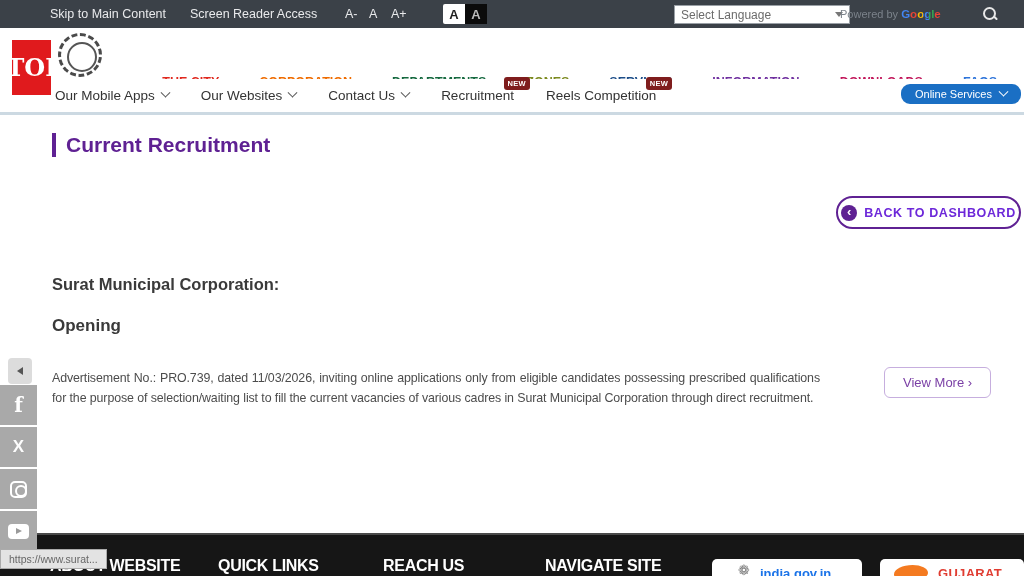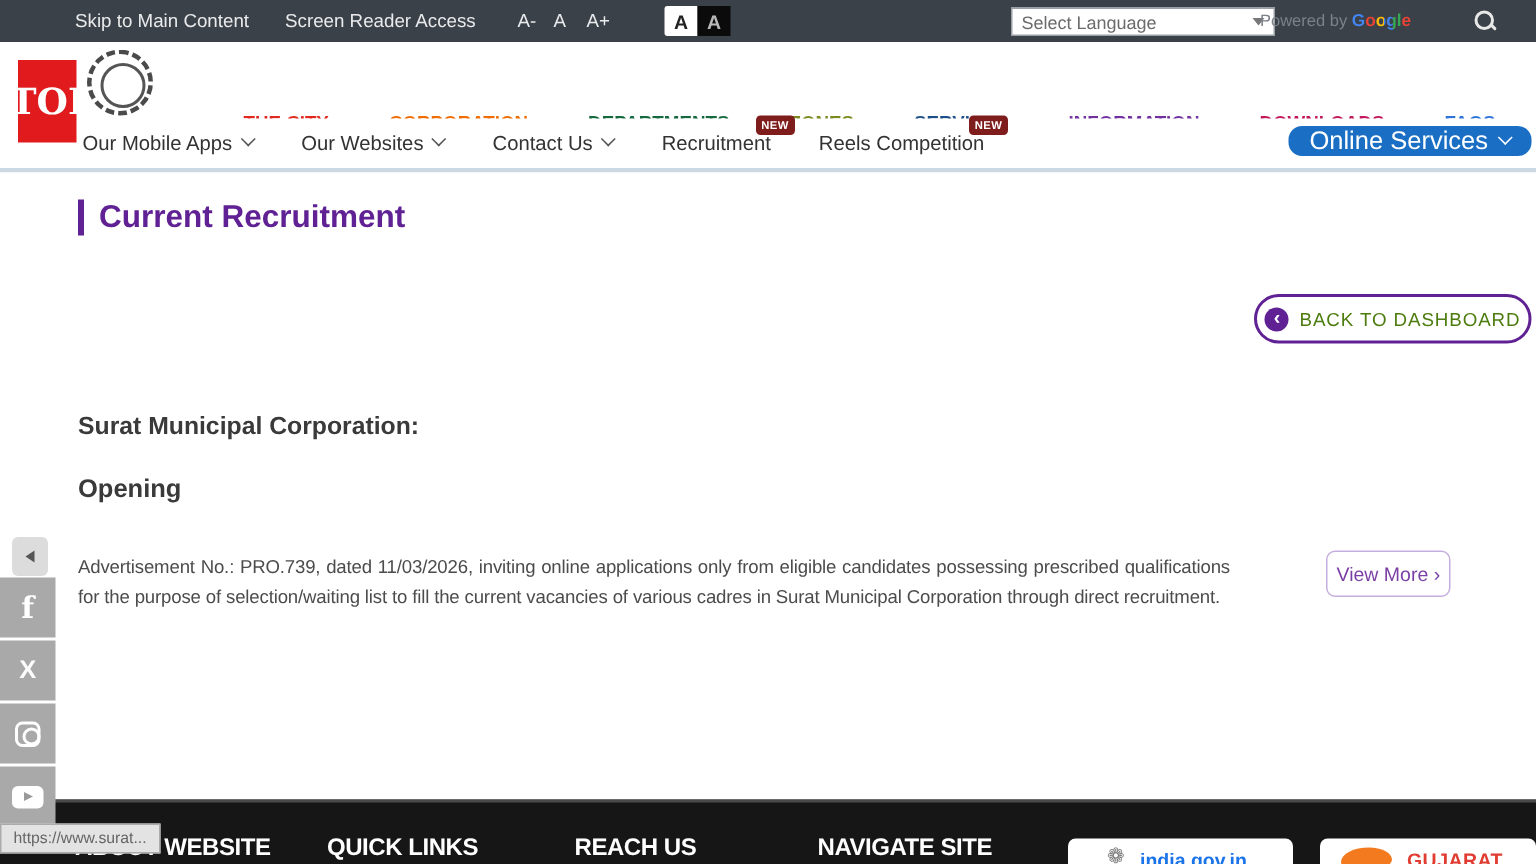--- a/index.html
+++ b/index.html
@@ -50,42 +50,42 @@
   .subnav { position:absolute; left:0; top:79px; width:1024px; height:36px; background:#fff;
             border-bottom:3px solid #ccd9e2; }
   .subnav-items { position:absolute; left:55px; top:9px; display:flex; gap:32px; }
   .sn-item { position:relative; font-size:13.5px; color:#333; white-space:nowrap; cursor:pointer;
              display:flex; align-items:center; }
   .chev { display:inline-block; width:7px; height:7px; border-right:1.7px solid #555;
           border-bottom:1.7px solid #555; transform:rotate(45deg) translate(-2px,-2px); margin-left:7px; }
   .new-badge { position:absolute; top:-11px; right:-16px; background:#7f1d1d; color:#fff;
                font-size:7.5px; font-weight:bold; padding:2px 4px; border-radius:3px; letter-spacing:.3px; }
   .online-btn { position:absolute; right:3px; top:5px; height:20px; background:#1a6fc4; color:#fff;
-                font-size:17px; border:none; border-radius:9px; padding:0 14px; cursor:pointer;
+                font-size:11px; border:none; border-radius:9px; padding:0 14px; cursor:pointer;
                 display:flex; align-items:center; }
   .online-btn .chev { border-color:#fff; margin-left:8px; }
 
   
   .content { position:absolute; left:0; top:115px; width:1024px; height:418px; background:#fff; }
   .page-title-wrap { position:absolute; left:52px; top:18px; display:flex; align-items:center; }
   .title-bar { width:4px; height:24px; background:#5f2193; margin-right:10px; }
   .page-title { font-size:21px; font-weight:bold; color:#5f2193; }
   .back-btn { position:absolute; left:836px; top:81px; width:185px; height:33px; background:#fff;
               border:2px solid #5f2193; border-radius:17px; cursor:pointer;
               display:flex; align-items:center; justify-content:center; gap:7px; }
   .back-btn .bicon { width:16px; height:16px; border-radius:50%; background:#5f2193; color:#fff;
                      font-size:13px; font-weight:bold; display:flex; align-items:center; justify-content:center;
                      line-height:1; padding-bottom:2px; }
-  .back-btn .blabel { font-size:12.5px; font-weight:normal; color:#4d7c0f; letter-spacing:.6px; }
+  .back-btn .blabel { font-size:12.5px; font-weight:bold; color:#6d28d9; letter-spacing:.6px; }
   .org-heading { position:absolute; left:52px; top:160px; font-size:16.5px; font-weight:bold; color:#3a3a3a; }
   .status-heading { position:absolute; left:52px; top:201px; font-size:17px; font-weight:bold; color:#3a3a3a; }
   .adv-text { position:absolute; left:52px; top:254px; width:768px; font-size:12.4px; color:#4c4c4c;
               line-height:19.5px; text-align:justify; letter-spacing:-.1px; }
   .view-more { position:absolute; left:884px; top:252px; background:#fff; border:1px solid #c6aede;
-               border-radius:6px; padding:7px 6px; font-size:13px; color:#7a3fa5; cursor:pointer; }
+               border-radius:6px; padding:7px 18px; font-size:13px; color:#7a3fa5; cursor:pointer; }
   .details-row { position:absolute; left:52px; top:309px; font-size:13.8px; white-space:nowrap; }
   .d-label { color:#7b3fa0; }
   .d-value { color:#3b3b3b; margin-left:7px; }
   .d-sep { color:#999; margin:0 14px; }
 
   
   .collapse-tab { position:absolute; left:8px; top:358px; width:24px; height:26px; background:#dcdcdc;
                   border-radius:4px; z-index:45; cursor:pointer; display:flex; align-items:center; justify-content:center; }
   .collapse-tab i { width:0; height:0; border-top:4px solid transparent; border-bottom:4px solid transparent;
                     border-right:6px solid #555; }

